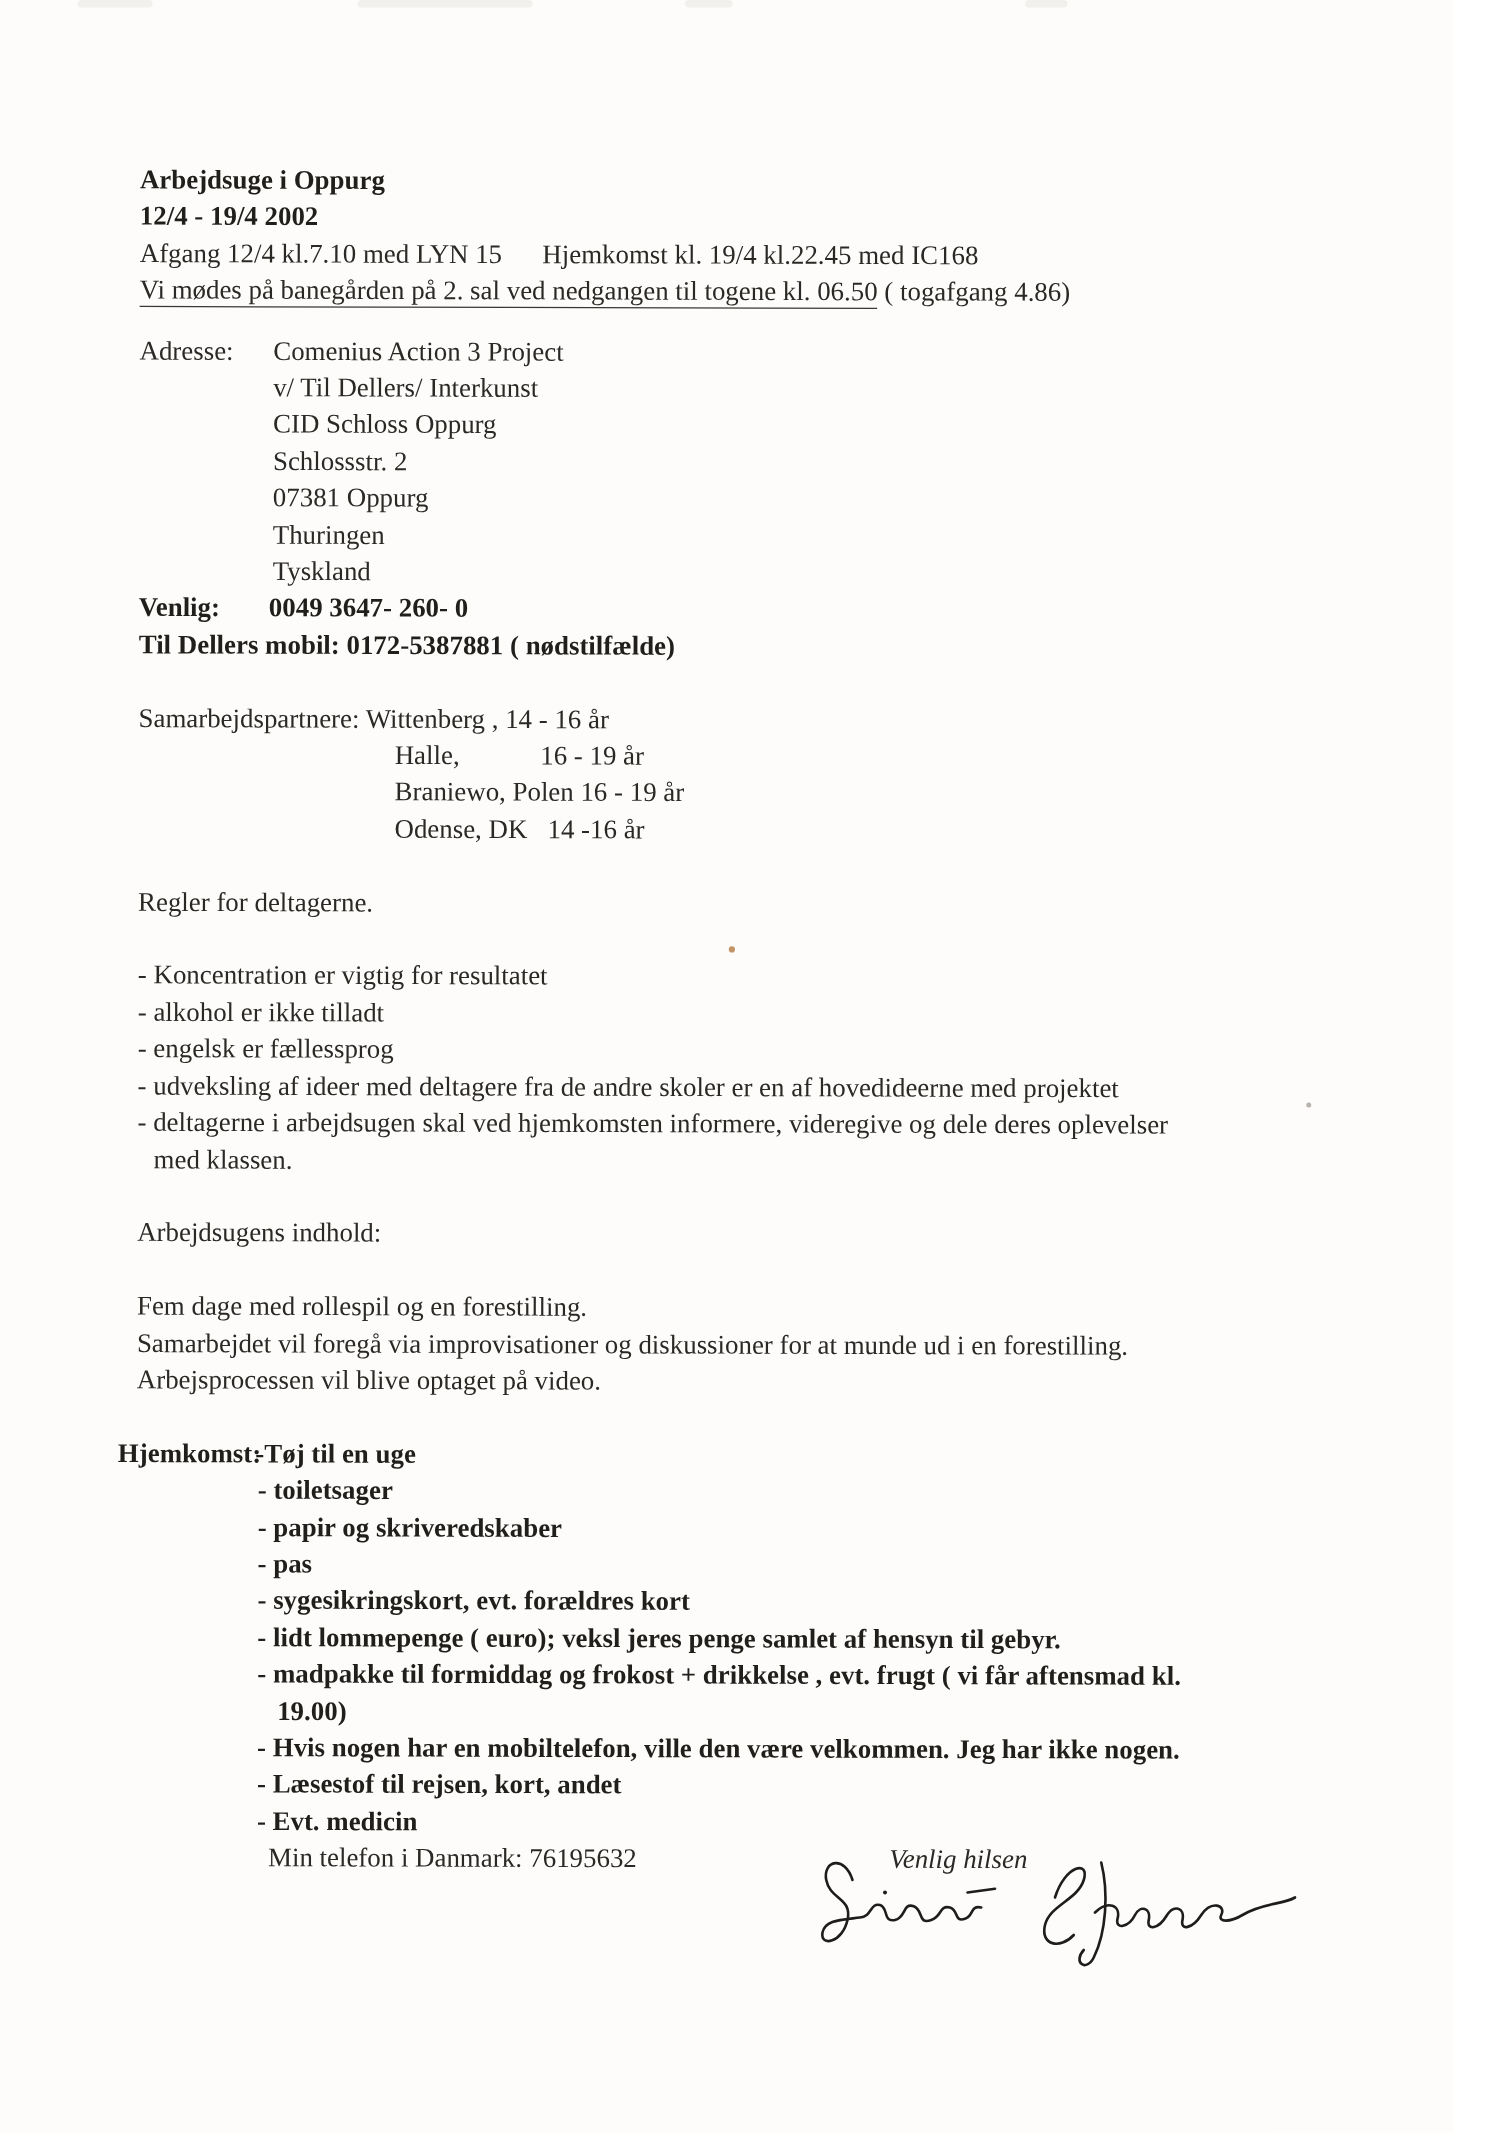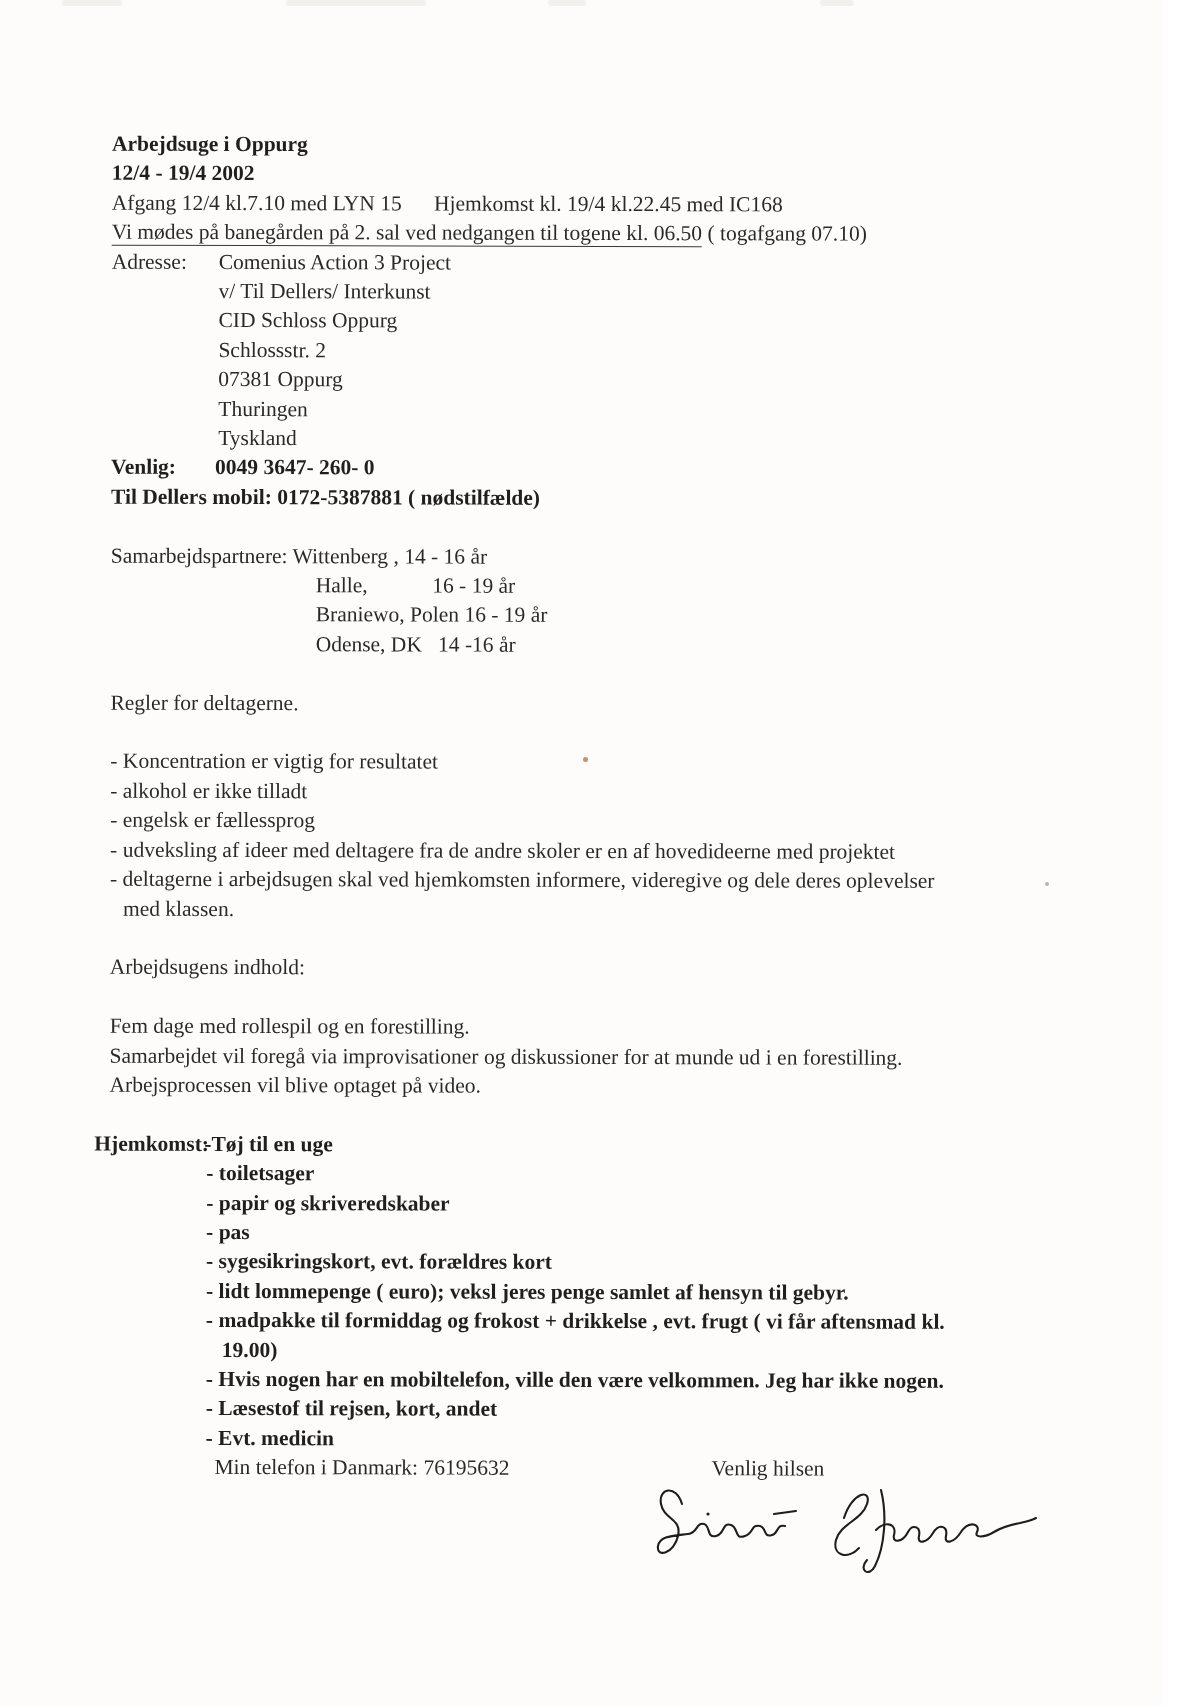--- a/index.html
+++ b/index.html
@@ -16,31 +16,31 @@
     position:absolute;
     left:112px; top:131px; width:1020px;
     font-size:21.5px; line-height:29.4px;
     transform:rotate(0.15deg);
     transform-origin:50% 0;
   }
   .line { white-space:pre-wrap; min-height:29.4px; }
   .gap { height:29.4px; }
   .bold { font-weight:700; color:#211f1c; }
   .underline { border-bottom:1.6px solid #3a3835; padding-bottom:1px; }
-  .label-addr { display:inline-block; width:107px; }
+  .label-addr { display:inline-block; width:107px;margin-top:19px; }
   .label-tel  { display:inline-block; width:104px; }
   .ind-addr { padding-left:107px; }
   .ind-partners { padding-left:205px; }
   .ind-wrap { padding-left:13px; }
   .medbring { margin-left:-15px; }
   .label-medbring { display:inline-block; width:110px; }
   .ind-medbring { padding-left:112px; }
   .ind-medbring-cont { padding-left:128px; }
   .footer-row { position:relative; padding-left:106px; }
-  .footer-closing { position:absolute; left:603px; top:0; }
+  .footer-closing { position:absolute; left:603px; top:0;font-style:italic; }
   .signature {
     position:absolute; left:648px; top:1474px;
     width:390px; height:104px;
   }
   .signature svg { width:100%; height:100%; }
   .artifact-dot { position:absolute; border-radius:50%; }
   .dot1 { left:583px; top:757px; width:5px; height:5px; background:#b9814e; opacity:.85; }
   .dot2 { left:1045px; top:882px; width:4px; height:4px; background:#9a948c; opacity:.7; }
   .top-smudge { position:absolute; height:6px; top:0; background:#eceae5; opacity:.65; border-radius:3px; }
   .sm1 { left:62px;  width:60px; }
@@ -57,21 +57,21 @@
   <div class="top-smudge sm2"></div>
   <div class="top-smudge sm3"></div>
   <div class="top-smudge sm4"></div>
 
   <div class="content">
 
     <div class="line bold">Arbejdsuge i Oppurg</div>
     <div class="line bold">12/4 - 19/4 2002</div>
     <div class="line">Afgang 12/4 kl.7.10 med LYN 15      Hjemkomst kl. 19/4 kl.22.45 med IC168</div>
 
-    <div class="line"><span class="underline">Vi mødes på banegården på 2. sal ved nedgangen til togene kl. 06.50</span><span> ( togafgang 07.10)</span></div>
+    <div class="line"><span class="underline">Vi mødes på banegården på 2. sal ved nedgangen til togene kl. 06.50</span><span> ( togafgang 4.86)</span></div>
 
     <div class="line"><span class="label-addr">Adresse:</span><span>Comenius Action 3 Project</span></div>
     <div class="line ind-addr">v/ Til Dellers/ Interkunst</div>
     <div class="line ind-addr">CID Schloss Oppurg</div>
     <div class="line ind-addr">Schlossstr. 2</div>
     <div class="line ind-addr">07381 Oppurg</div>
     <div class="line ind-addr">Thuringen</div>
     <div class="line ind-addr">Tyskland</div>
 
     <div class="line bold"><span class="label-tel">Venlig:</span><span>0049 3647- 260- 0</span></div>

